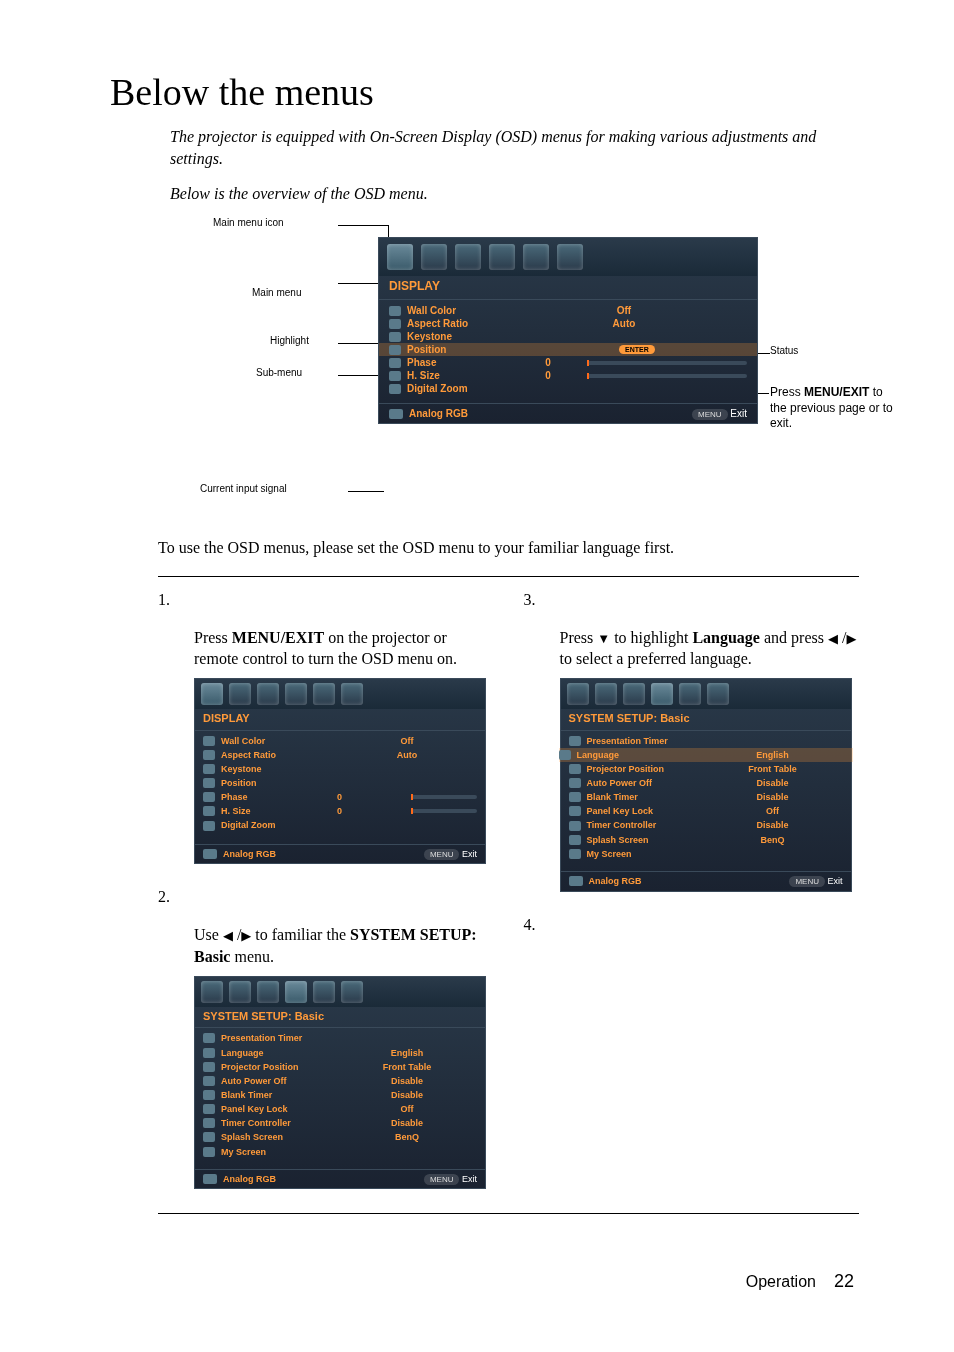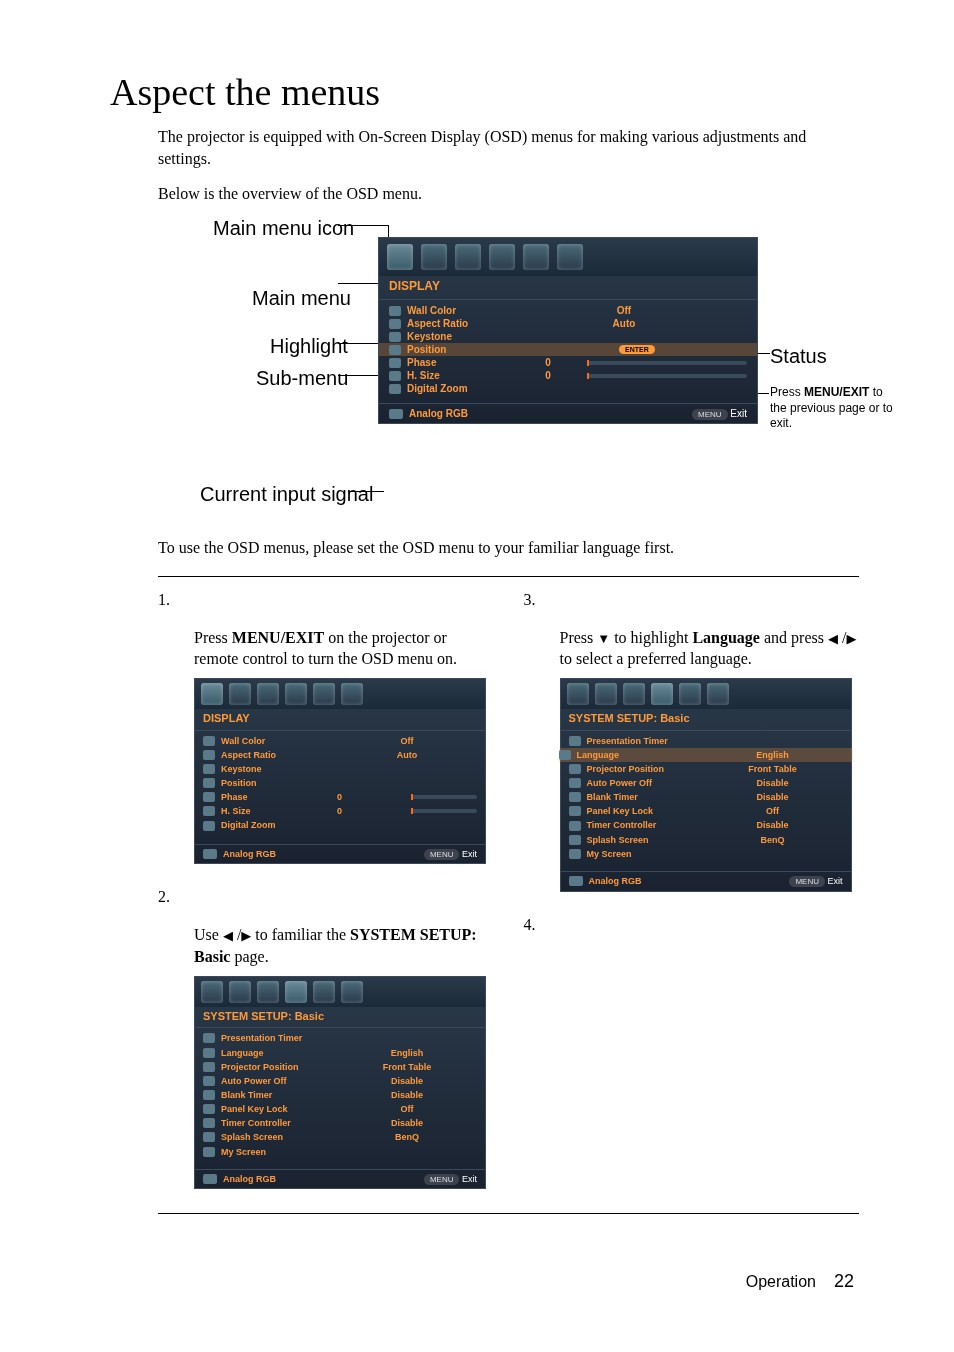--- a/index.html
+++ b/index.html
@@ -21,30 +21,30 @@
     font-size: 38px;
     font-weight: normal;
     margin: 0 0 12px 0;
     font-family: Georgia, serif;
   }
   .intro {
     margin-left: 48px;
     font-size: 16px;
     line-height: 1.4;
   }
-  .intro p { margin: 6px 0 12px 0; }
+  .intro p { margin: 6px 0 12px 12px; font-style: italic; }
   .diagram {
     position: relative;
     margin: 10px 0 20px 48px;
     height: 300px;
   }
   .label {
     position: absolute;
     font-family: Arial, Helvetica, sans-serif;
-    font-size: 20px;
+    font-size: 10px;
   }
   .line {
     position: absolute;
     background: #000;
     height: 1px;
   }
   .vline { position: absolute; background:#000; width:1px; }
   .osd-panel {
     position: absolute;
     left: 220px;
@@ -182,21 +182,21 @@
     font-family: Arial, Helvetica, sans-serif;
     font-size: 16px;
   }
   .page-footer .pn { margin-left: 18px; font-size: 18px; }
   .sys-val { color:#ff9a3a; font-weight:bold; text-align:center; flex:1; font-size:9px; }
 </style>
 </head>
 <body>
 
 <div class="page">
-  <h1>Aspect the menus</h1>
+  <h1>Below the menus</h1>
   <div class="intro">
     <p>The projector is equipped with On-Screen Display (OSD) menus for making various adjustments and settings.</p>
     <p>Below is the overview of the OSD menu.</p>
   </div>
 
   <div class="diagram">
     <div class="label" style="left:55px;top:0px;">Main menu icon</div>
     <div class="line" style="left:180px;top:8px;width:50px;"></div>
     <div class="vline" style="left:230px;top:8px;height:30px;"></div>
 
@@ -351,21 +351,21 @@
                   <span>Analog RGB</span>
                 </div>
                 <div><span class="menu-chip">MENU</span> <span>Exit</span></div>
               </div>
           </div>
         </div>
       </div>
       <div class="step" style="margin-top:24px;">
         <div class="step-num">2.</div>
         <div class="step-text">
-          <span>Use </span><span class="arrow">◀</span> /<span class="arrow">▶</span><span> to familiar the </span><b>SYSTEM SETUP: Basic</b><span> page.</span>
+          <span>Use </span><span class="arrow">◀</span> /<span class="arrow">▶</span><span> to familiar the </span><b>SYSTEM SETUP: Basic</b><span> menu.</span>
           <div class="osd-small">
             <div class="osd-tabs">
                 <div class="osd-tab"></div>
                 <div class="osd-tab"></div>
                 <div class="osd-tab"></div>
                 <div class="osd-tab active"></div>
                 <div class="osd-tab"></div>
                 <div class="osd-tab"></div>
               </div>
             <div class="osd-title">SYSTEM SETUP: Basic</div>

